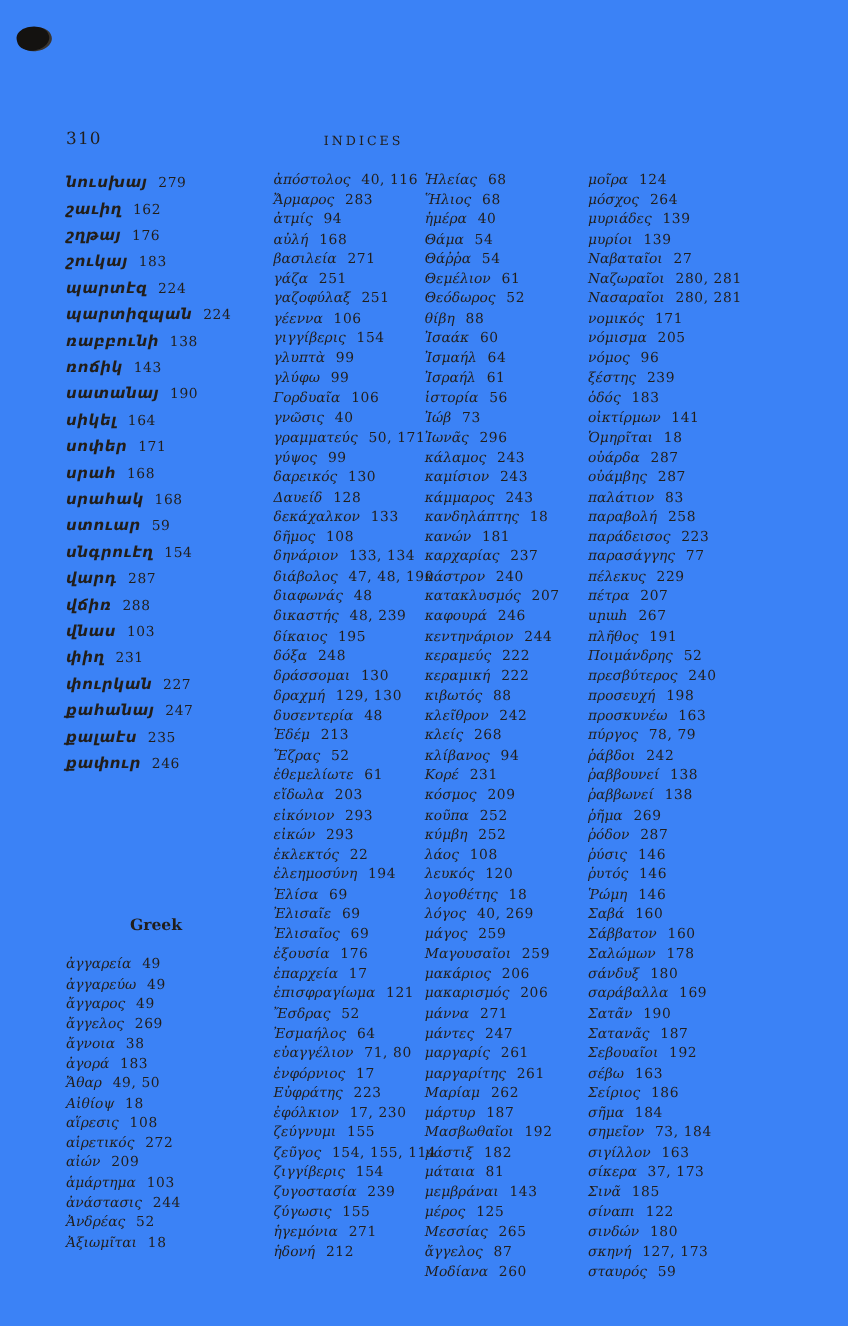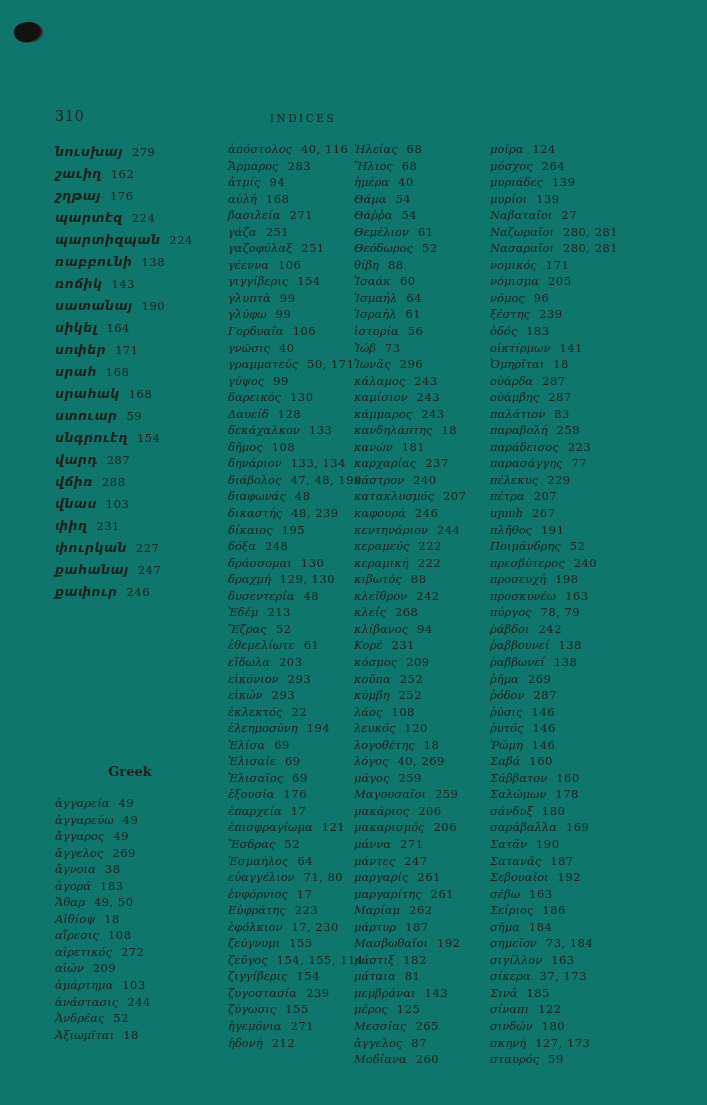--- a/index.html
+++ b/index.html
@@ -1,20 +1,20 @@
 <!DOCTYPE html>
 <html><head>
 <meta charset="utf-8">
 <style>
   html,body{margin:0;padding:0;}
   body{background:#d8d6d2;}
   .page{
     position:relative;
     width:707px;height:1105px;
-    background:#0f766e;
+    background:#3b82f6;
     overflow:hidden;
     font-family:"DejaVu Serif","Liberation Serif",serif;
     color:#221e1a;
   }
   .scan-blot{
     position:absolute;left:14px;top:22px;width:27px;height:20px;
     background:#141210;border-radius:45% 60% 50% 55%;
     transform:rotate(-12deg);
     box-shadow:2px 1px 0 #3a3530;
   }
@@ -70,20 +70,23 @@
       </div>
 
       <div class="entry">
         <span class="w">շաւիղ</span><span class="p">162</span>
       </div>
 
       <div class="entry">
         <span class="w">շղթայ</span><span class="p">176</span>
       </div>
 
+      <div class="entry">
+        <span class="w">շուկայ</span><span class="p">183</span>
+      </div>
 
       <div class="entry">
         <span class="w">պարտէզ</span><span class="p">224</span>
       </div>
 
       <div class="entry">
         <span class="w">պարտիզպան</span><span class="p">224</span>
       </div>
 
       <div class="entry">
@@ -139,20 +142,23 @@
       </div>
 
       <div class="entry">
         <span class="w">փուրկան</span><span class="p">227</span>
       </div>
 
       <div class="entry">
         <span class="w">քահանայ</span><span class="p">247</span>
       </div>
 
+      <div class="entry">
+        <span class="w">քալաէս</span><span class="p">235</span>
+      </div>
 
       <div class="entry">
         <span class="w">քափուր</span><span class="p">246</span>
       </div>
     </div>
 
   <div class="greek-heading">Greek</div>
 
   <div class="col col-1greek">
 

